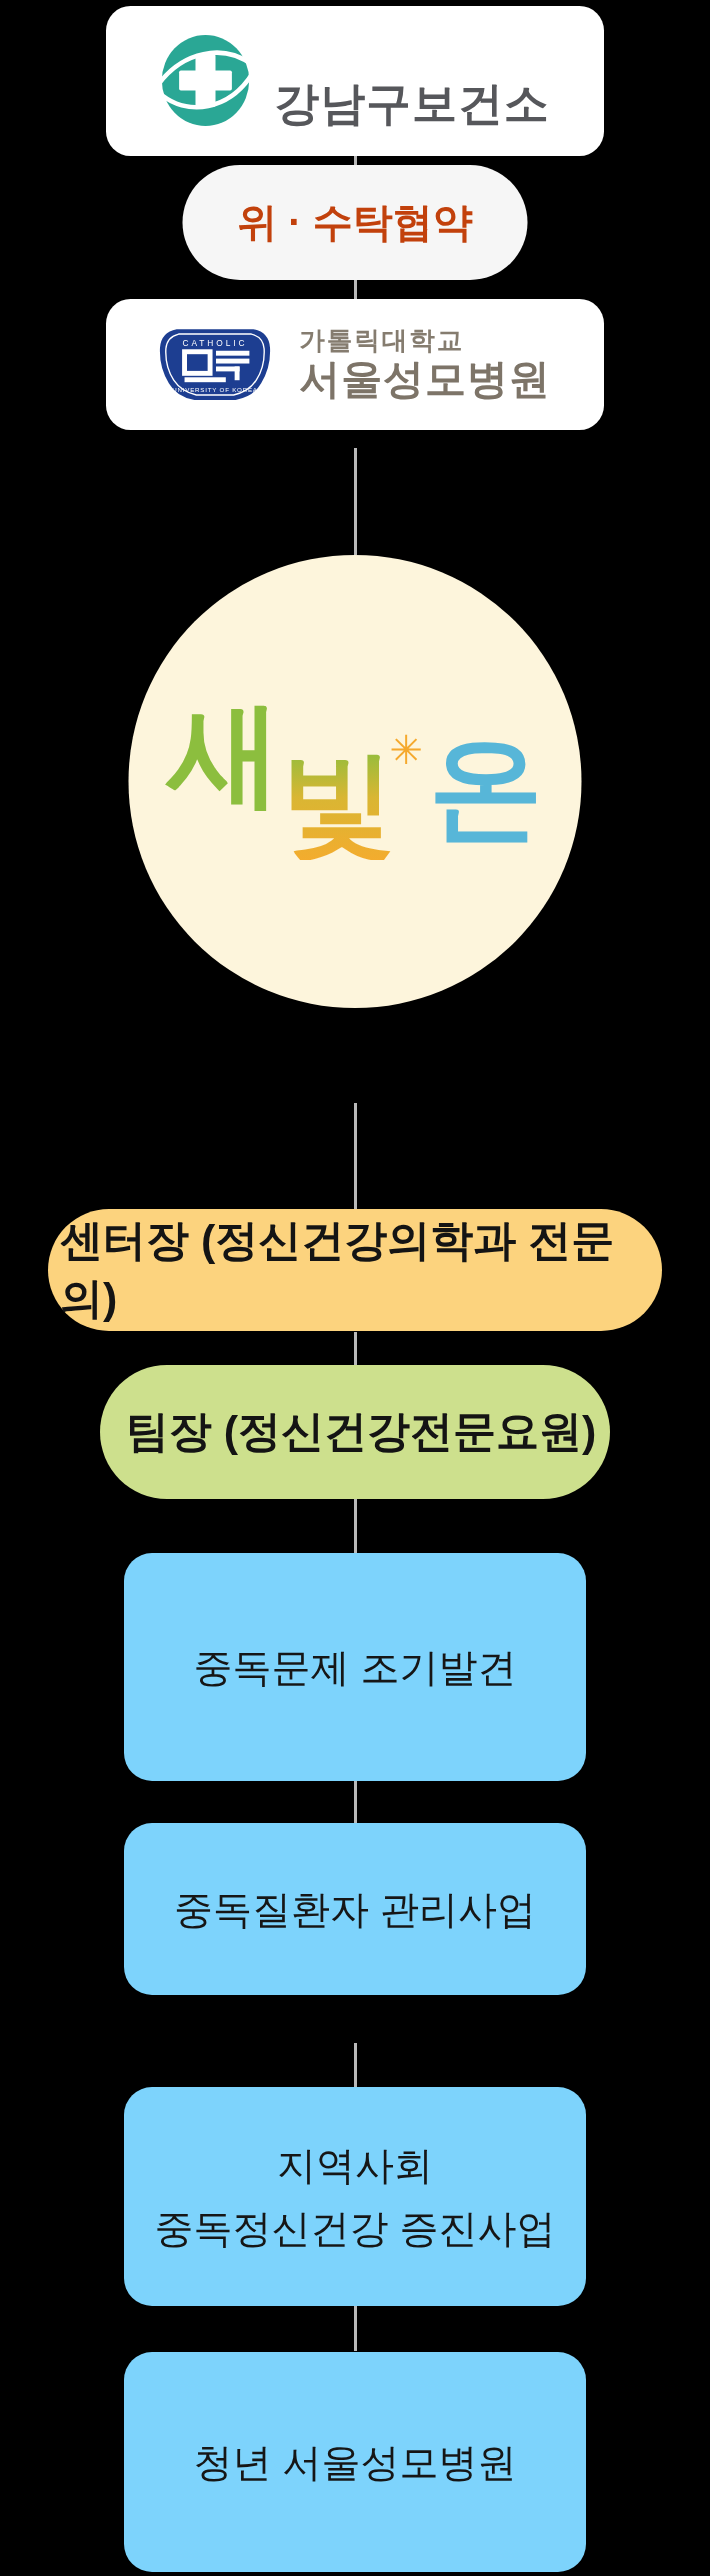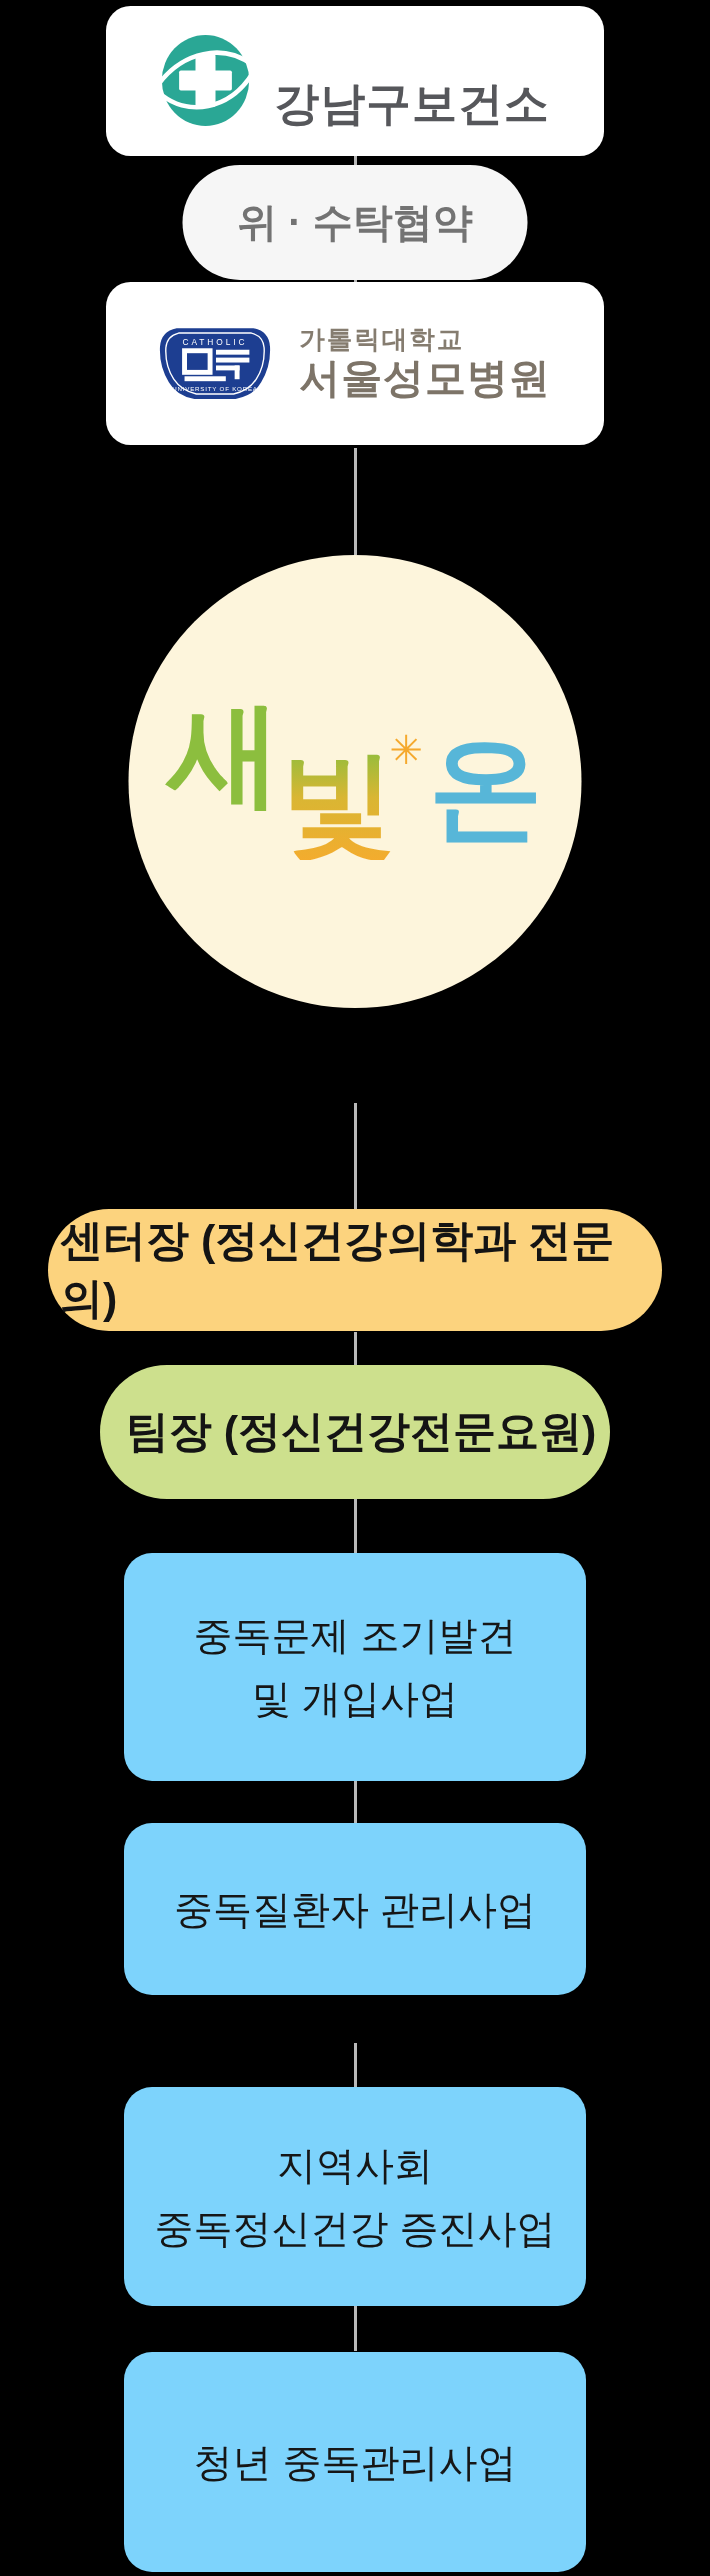--- a/index.html
+++ b/index.html
@@ -8,23 +8,23 @@
     font-family:"Liberation Sans","DejaVu Sans",sans-serif;
   }
   .node{position:absolute;left:50%;transform:translateX(-50%);
         display:flex;align-items:center;justify-content:center;}
   
   .partner-box{width:498px;background:#fff;border-radius:24.6px;}
   .box1{top:5.7px;height:150px;gap:23px;}
   .box1-label{font-size:45px;font-weight:700;color:#56575b;letter-spacing:0.9px;margin-top:46px;}
   
   .pill-agree{top:165px;width:345px;height:115px;background:#f6f6f6;border-radius:66px;}
-  .pill-agree span{font-size:40px;font-weight:700;color:#737373;}
+  .pill-agree span{font-size:40px;font-weight:700;color:#c2410c;}
   
-  .box2{top:282px;height:163px;gap:28px;}
+  .box2{top:299px;height:131px;gap:28px;}
   .box2-text{display:flex;flex-direction:column;align-items:flex-start;line-height:1.15;}
   .univ-line{font-size:25.6px;font-weight:600;color:#857c6f;letter-spacing:1.9px;}
   .hosp-line{font-size:41px;font-weight:800;color:#7d7468;letter-spacing:0.9px;}
   
   .brand-circle{top:555px;width:453px;height:453px;border-radius:50%;background:#fdf5dc;}
   .brand-row{display:flex;align-items:center;}
   .brand-char{font-size:114px;font-weight:800;line-height:1;}
   .bc-green{color:#8cbe3e;transform:translateY(-28px);}
   .bc-grad{background:linear-gradient(180deg,#8cbe3e 0%,#d9b633 45%,#f3ac2e 100%);
            -webkit-background-clip:text;background-clip:text;color:transparent;
@@ -117,30 +117,29 @@
 <div class="node pill-director">
   <span class="role-label">센터장 (정신건강의학과 전문의)</span>
 </div>
 
 <div class="node pill-leader">
   <span class="role-label">팀장 (정신건강전문요원)</span>
 </div>
 
 <div class="node prog p1">
   <span class="prog-line">중독문제 조기발견</span>
-  <span class="prog-line">및 개입사업</span>
 </div>
 
 <div class="node prog p2">
   <span class="prog-line">중독질환자 관리사업</span>
   <span class="prog-line"></span>
 </div>
 
 <div class="node prog p3">
   <span class="prog-line">지역사회</span>
   <span class="prog-line">중독정신건강 증진사업</span>
 </div>
 
 <div class="node prog p4">
-  <span class="prog-line">청년 중독관리사업</span>
+  <span class="prog-line">청년 서울성모병원</span>
   <span class="prog-line"></span>
 </div>
 
 
 </body></html>

